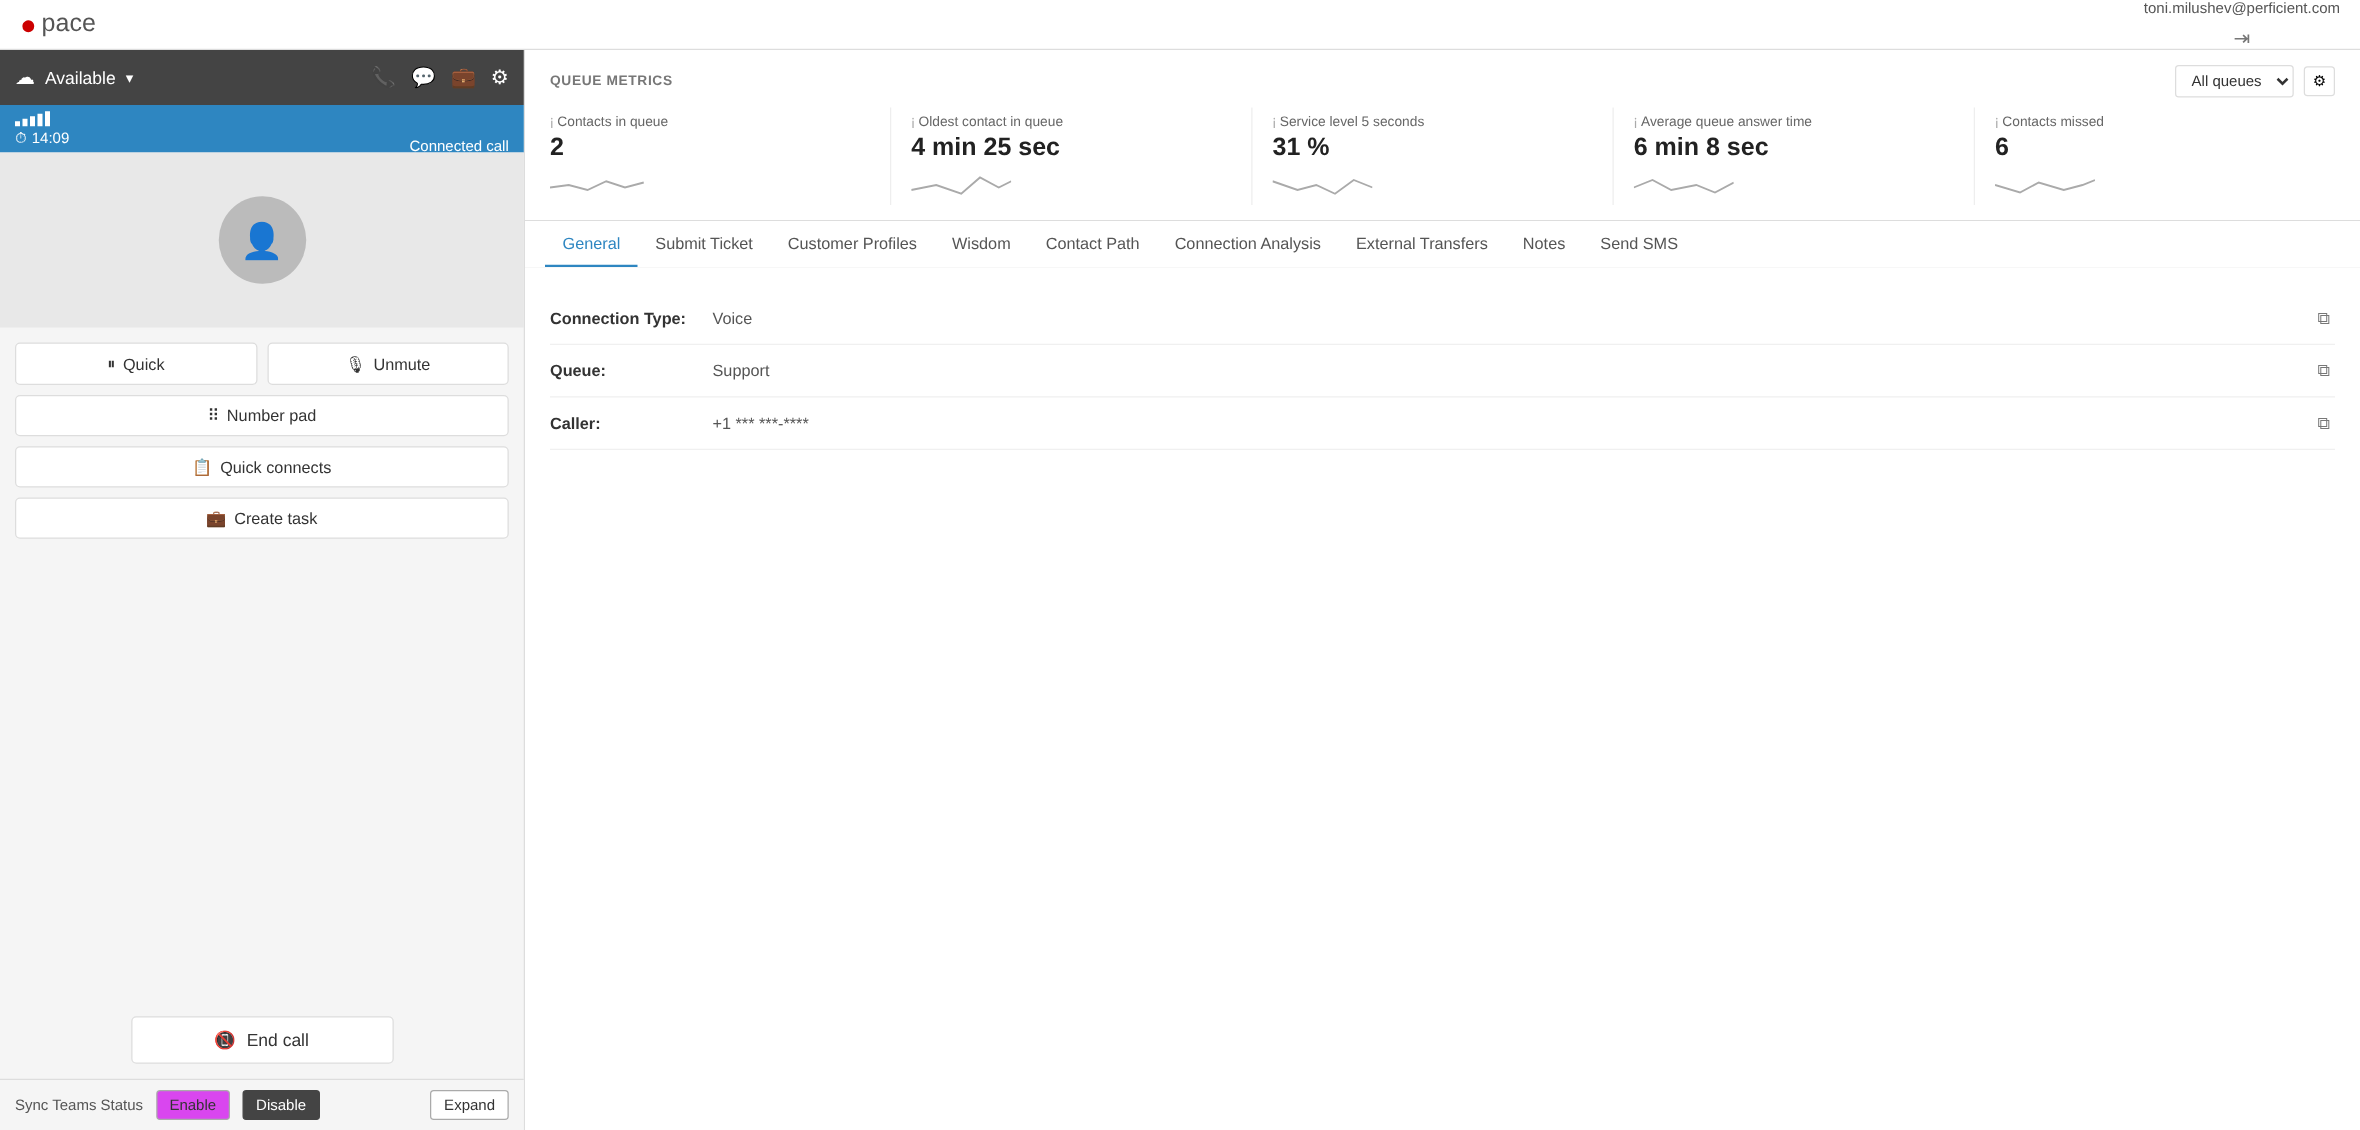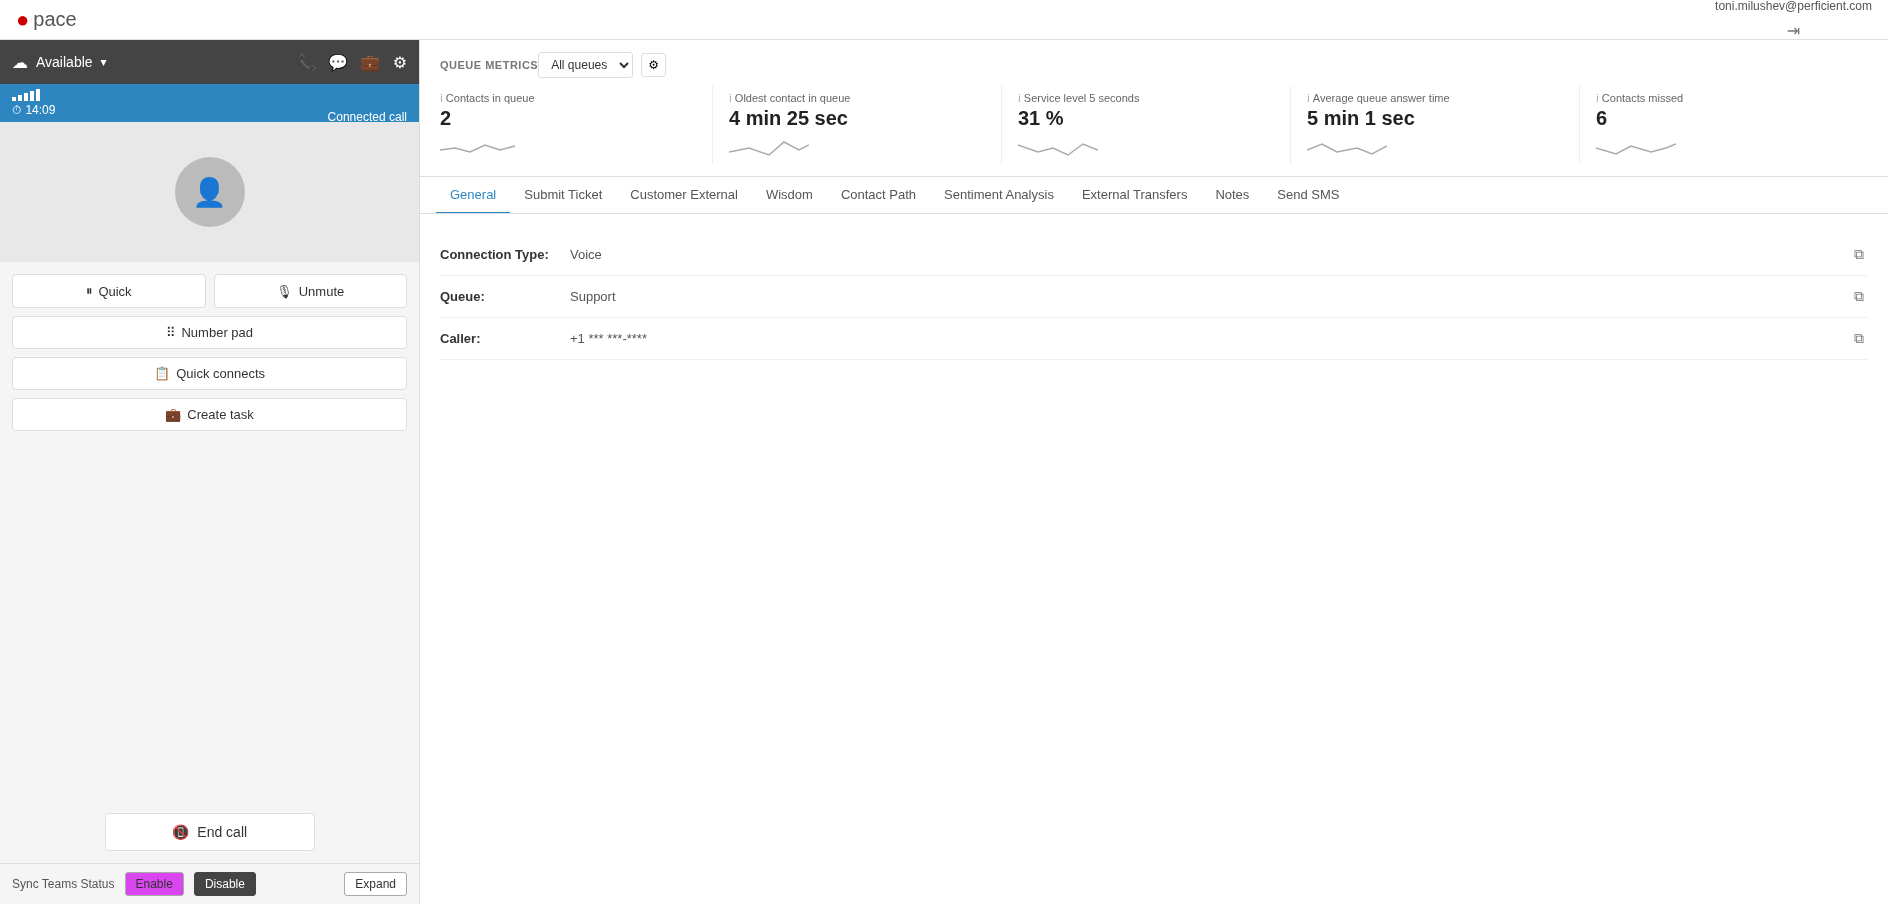--- a/index.html
+++ b/index.html
@@ -111,21 +111,21 @@
 
     
     .right-panel { flex: 1; display: flex; flex-direction: column; background: #fff; overflow: hidden; }
 
     
     .queue-metrics {
       background: #fff; border-bottom: 1px solid #ddd;
       padding: 12px 20px;
     }
     .queue-metrics-header {
-      display: flex; align-items: center; margin-bottom: 8px;
+      display: flex; align-items: center; justify-content: space-between; margin-bottom: 8px;
     }
     .queue-title { font-size: 11px; font-weight: 600; color: #777; letter-spacing: 0.5px; text-transform: uppercase; }
     .queue-controls { display: flex; align-items: center; gap: 8px; }
     .queue-select {
       border: 1px solid #ddd; border-radius: 3px; padding: 4px 8px;
       font-size: 12px; color: #333; background: #fff; cursor: pointer;
     }
     .settings-btn {
       background: #fff; border: 1px solid #ddd; border-radius: 3px;
       padding: 4px 6px; cursor: pointer; font-size: 12px;
@@ -319,21 +319,21 @@
               <polyline fill="none" stroke="#aaa" stroke-width="1.5" points="0,15 20,22 35,18 50,25 65,14 80,20"></polyline>
             </svg>
           </div>
         </div>
 
         <div class="metric-item">
           <div class="metric-label">
             <span class="info-icon">ℹ</span>
             <span>Average queue answer time</span>
           </div>
-          <div class="metric-value">5 min 1 sec</div>
+          <div class="metric-value">6 min 8 sec</div>
           <div class="metric-chart">
             <svg class="sparkline" viewBox="0 0 80 30">
               <polyline fill="none" stroke="#aaa" stroke-width="1.5" points="0,20 15,14 30,22 50,18 65,24 80,16"></polyline>
             </svg>
           </div>
         </div>
 
         <div class="metric-item">
           <div class="metric-label">
             <span class="info-icon">ℹ</span>
@@ -345,24 +345,24 @@
               <polyline fill="none" stroke="#aaa" stroke-width="1.5" points="0,18 20,24 35,16 55,22 70,18 80,14"></polyline>
             </svg>
           </div>
         </div>
       </div>
     </div>
 
     <div class="tabs-bar">
       <div class="tab active">General</div>
       <div class="tab">Submit Ticket</div>
-      <div class="tab">Customer External</div>
+      <div class="tab">Customer Profiles</div>
       <div class="tab">Wisdom</div>
       <div class="tab">Contact Path</div>
-      <div class="tab">Sentiment Analysis</div>
+      <div class="tab">Connection Analysis</div>
       <div class="tab">External Transfers</div>
       <div class="tab">Notes</div>
       <div class="tab">Send SMS</div>
     </div>
 
     <div class="content-area">
 
       <div class="info-row">
         <span class="info-label">Connection Type:</span>
         <span class="info-value">Voice</span>

